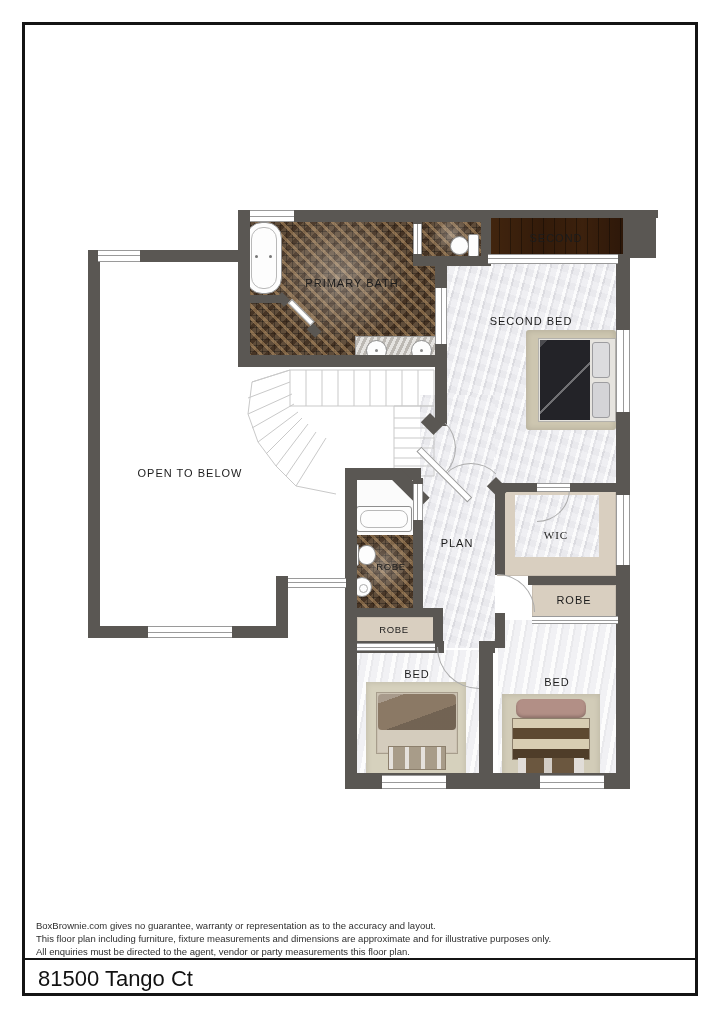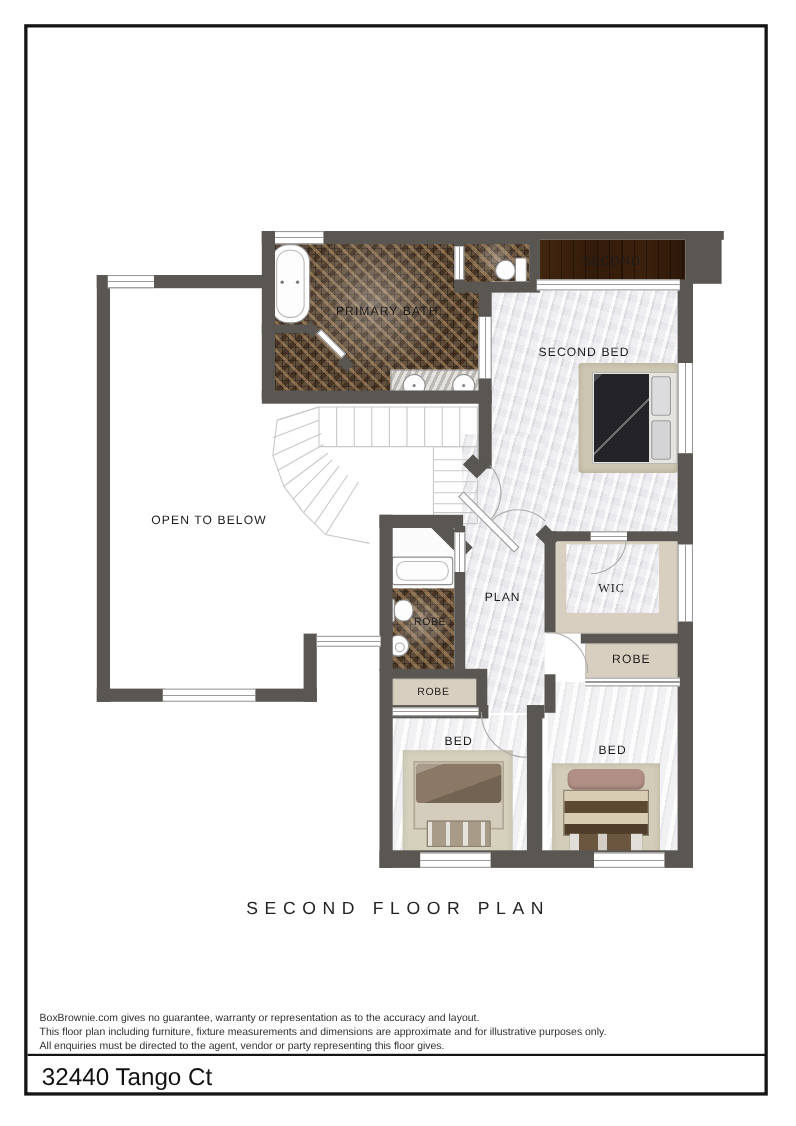--- a/index.html
+++ b/index.html
@@ -203,23 +203,22 @@
   <div class="room-label" style="left:531px;top:321px;">SECOND BED</div>
   <div class="room-label" style="left:190px;top:473px;">OPEN TO BELOW</div>
   <div class="room-label" style="left:457px;top:543px;">PLAN</div>
   <div class="room-label" style="left:556px;top:535px;font-family:Liberation Serif, serif;">WIC</div>
   <div class="room-label small" style="left:391px;top:566px;">ROBE</div>
   <div class="room-label small" style="left:394px;top:629px;">ROBE</div>
   <div class="room-label" style="left:574px;top:600px;">ROBE</div>
   <div class="room-label" style="left:417px;top:674px;">BED</div>
   <div class="room-label" style="left:557px;top:682px;">BED</div>
 
-  <div class="plan-title">SECOND FLOOR PLAN</div>
 
   <div class="disclaimer">
     <div>BoxBrownie.com gives no guarantee, warranty or representation as to the accuracy and layout.</div>
     <div>This floor plan including furniture, fixture measurements and dimensions are approximate and for illustrative purposes only.</div>
-    <div>All enquiries must be directed to the agent, vendor or party representing this floor gives.</div>
+    <div>All enquiries must be directed to the agent, vendor or party measurements this floor plan.</div>
   </div>
 
   <div class="divider"></div>
-  <div class="address">32440 Tango Ct</div>
+  <div class="address">81500 Tango Ct</div>
 </div>
 
 </body></html>

